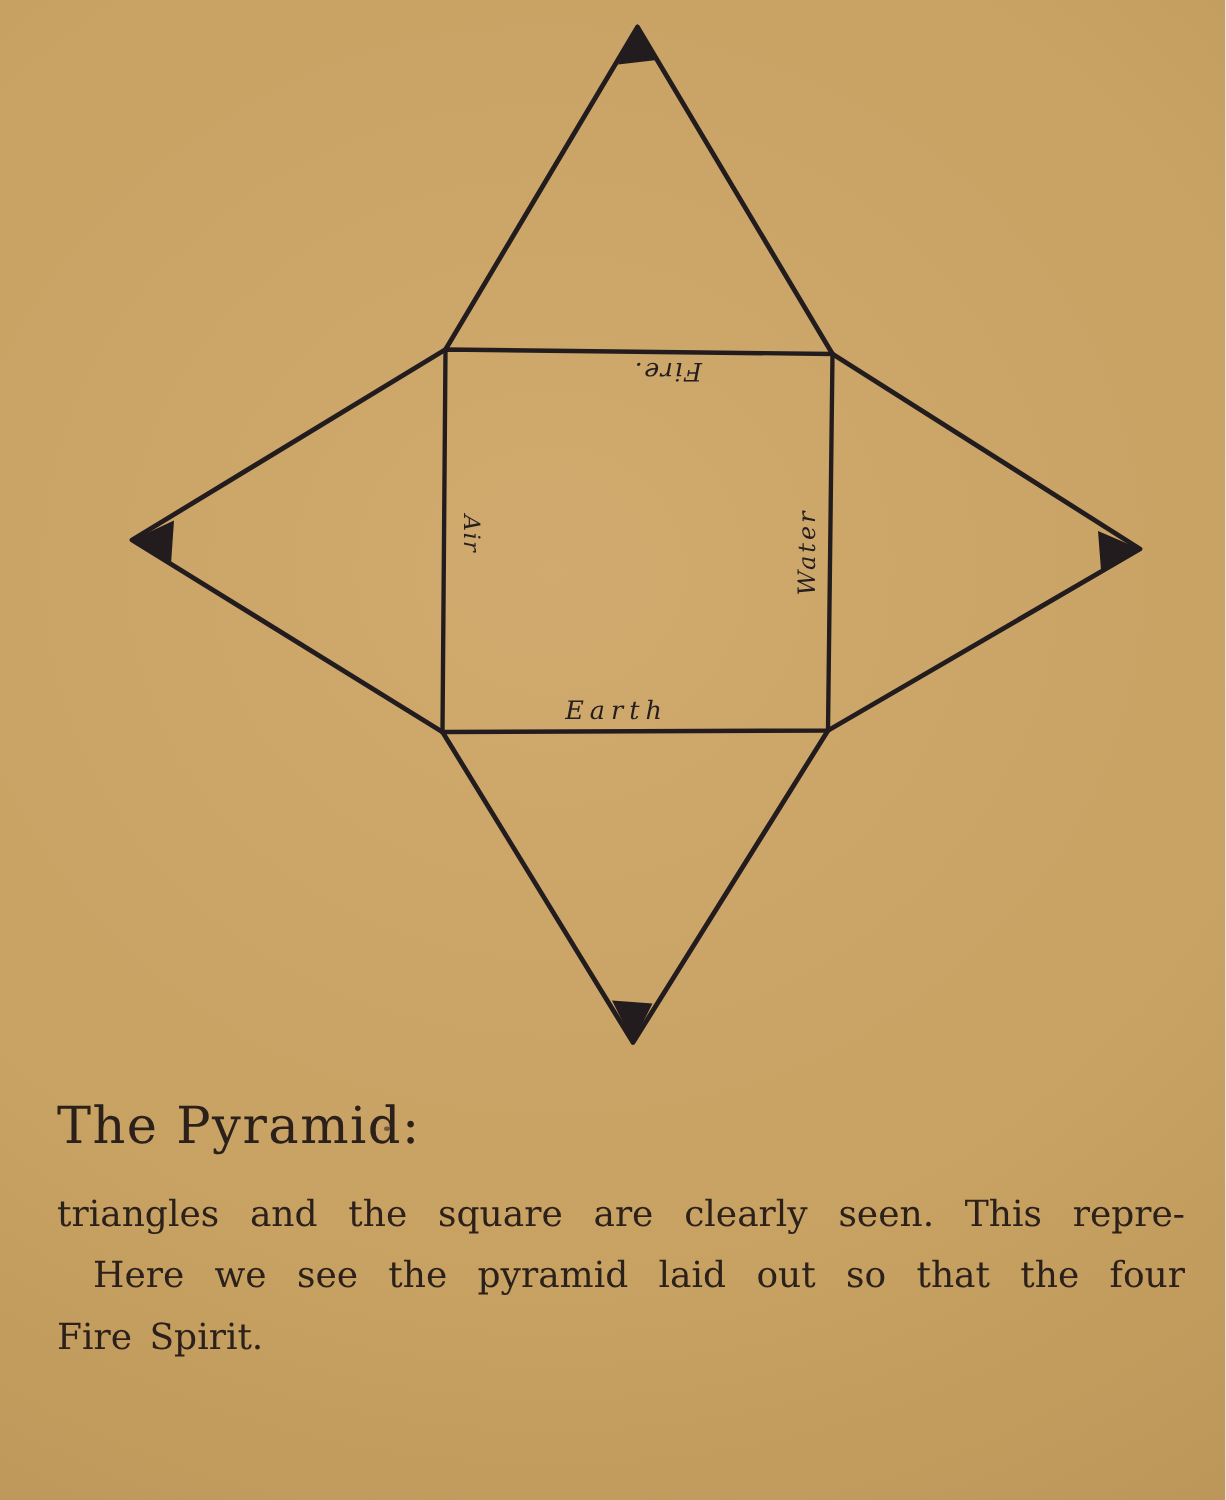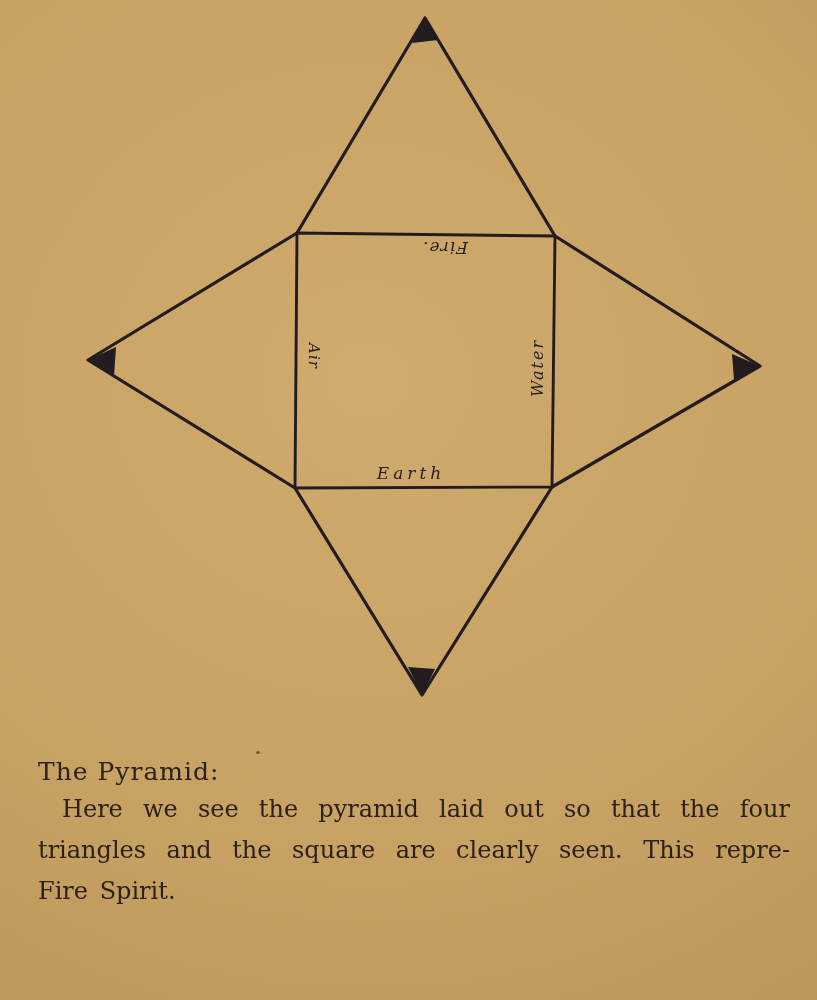--- a/index.html
+++ b/index.html
@@ -29,22 +29,22 @@
     font-style: italic;
     fill: #241e20;
   }
   .text-block {
     position: absolute;
     left: 38px;
     width: 752px;
     color: #2b211a;
   }
   .heading {
-    top: 757px;
-    font-size: 25px;
+    top: 731px;
+    font-size: 34px;
     letter-spacing: 1px;
   }
   .paragraph {
     top: 789px;
     font-size: 24px;
     line-height: 41px;
     word-spacing: 4px;
   }
   .para-line {
     text-align: justify;
@@ -100,18 +100,18 @@
     <text class="hand" x="543" y="368" font-size="16" text-anchor="middle" transform="rotate(-90 543 368)" letter-spacing="2">Water</text>
 
     <text class="hand" x="411" y="479" font-size="17" text-anchor="middle" letter-spacing="4">Earth</text>
   </svg>
 
   <div class="ink-speck"></div>
 
   <div class="text-block heading">The Pyramid:</div>
 
   <div class="text-block paragraph">
+    <div class="para-line">triangles and the square are clearly seen.  This repre-</div>
     <div class="para-line first">Here we see the pyramid laid out so that the four</div>
-    <div class="para-line">triangles and the square are clearly seen.  This repre-</div>
     <div class="para-line last">Fire Spirit.</div>
   </div>
 
 </div>
 
 </body></html>

